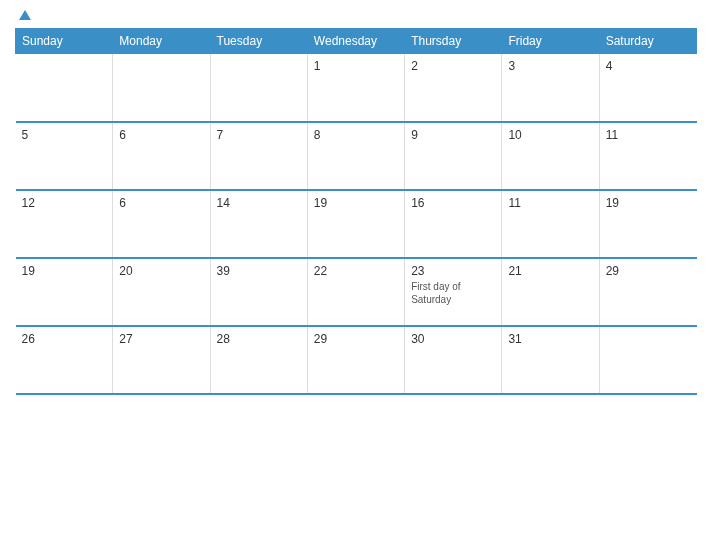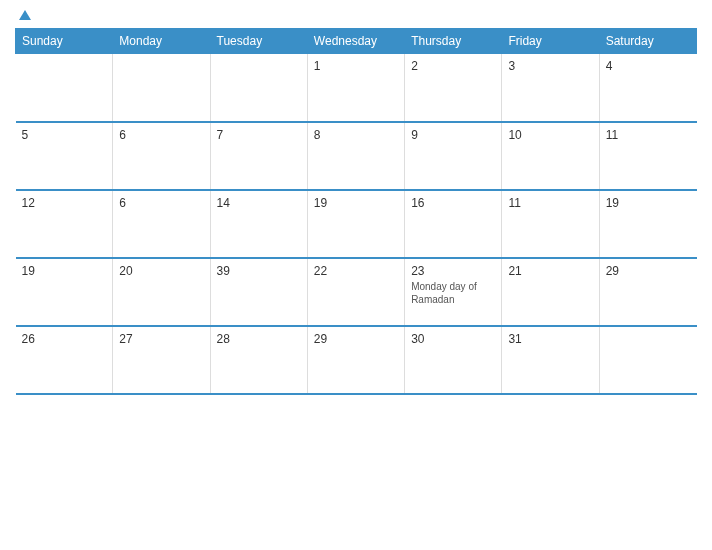--- a/index.html
+++ b/index.html
@@ -212,21 +212,21 @@
             <span class="day-num">20</span>
           </td>
           <td>
             <span class="day-num">39</span>
           </td>
           <td>
             <span class="day-num">22</span>
           </td>
           <td>
             <span class="day-num">23</span>
-            <div class="event-text">Monday day of Ramadan</div>
+            <div class="event-text">First day of Saturday</div>
           </td>
           <td>
             <span class="day-num">21</span>
           </td>
           <td>
             <span class="day-num">29</span>
           </td>
         </tr>
         <tr>
           <td>

